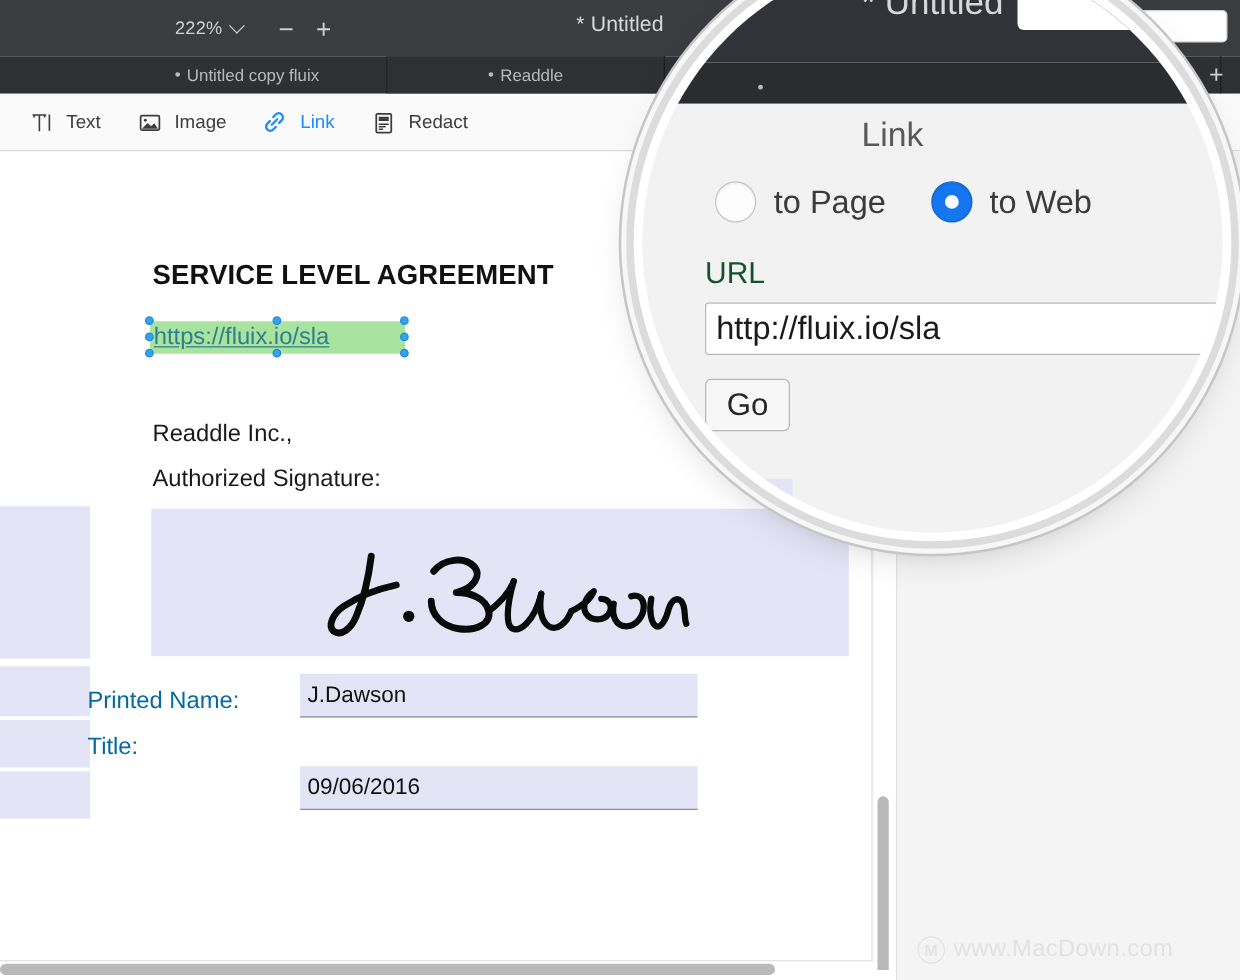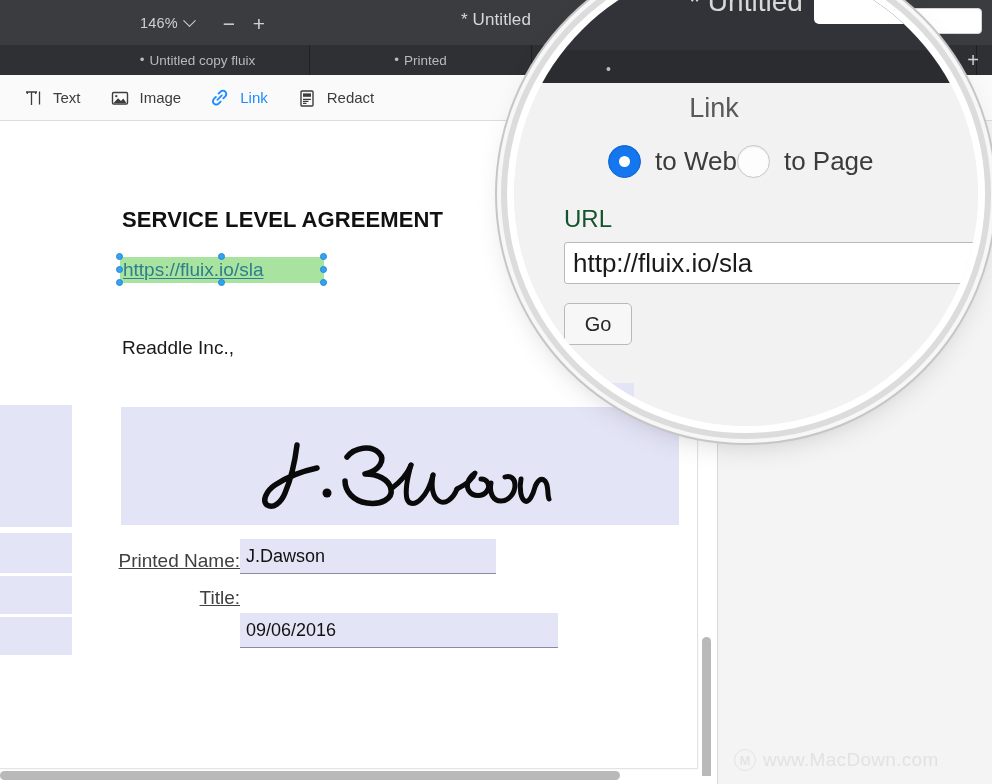--- a/index.html
+++ b/index.html
@@ -118,21 +118,21 @@
   
   .field {
     position:absolute; background:#e4e4f7;
   }
   .field.under { border-bottom:1.5px solid #8a8aa8; }
   .field .fval {
     position:absolute; left:6px; top:50%; transform:translateY(-50%);
     font-size:18px; color:#111; white-space:nowrap;
   }
   .fieldlabel {
-    position:absolute; font-size:19px; color:#404040; text-align:right;text-decoration:underline;
+    position:absolute; font-size:19px; color:#0369a1; text-align:left;
   }
 
   .sig-field {
     position:absolute; left:121px; top:286px; width:558px; height:118px;
     background:#e4e4f7;
   }
   .sig-svg { position:absolute; left:118px; top:28px; }
 
   
   .leftfield { position:absolute; left:-68px; background:#e4e4f7; }
@@ -237,56 +237,56 @@
     background:#ffffff; border:1px solid #b9b9b9; border-radius:3px;
   }
   .mag-urlinput .uv {
     position:absolute; left:8px; top:50%; transform:translateY(-50%);
     font-size:26px; color:#1a1a1a; white-space:nowrap;text-align:center;
   }
   .mag-gobtn {
     position:absolute; left:50px; top:220px; width:68px; height:42px;
     background:#f7f7f7; border:1px solid #b9b9b9; border-radius:5px;
     display:flex; align-items:center; justify-content:center;
-    color:#262626; font-size:20px;
+    color:#262626; font-size:25px;
   }
   .mag-docpeek {
     position:absolute; left:0; top:300px; width:120px; height:43px;
     background:#e4e4f7;
   }
 </style>
 </head>
 <body>
 
 <div id="app">
 
   <div class="titlebar">
     <div class="titlebar-title">* Untitled</div>
 
     <div class="zoomgroup">
-      <span class="zval">146%</span>
+      <span class="zval">222%</span>
       <span class="chev"></span>
       <span class="zbtn zminus">−</span>
       <span class="zbtn zplus">+</span>
     </div>
 
     <div class="searchbox" placeholder=""></div>
   </div>
 
   <div class="tabbar">
     <div class="tab t0">
       <span>der_fo…</span>
     </div>
     <div class="tab t1">
       <span class="dot">•</span>
       <span>Untitled copy fluix</span>
     </div>
     <div class="tab t2">
       <span class="dot">•</span>
-      <span>Printed</span>
+      <span>Readdle</span>
     </div>
     <div class="tab t3">
       <span class="dot">•</span>
       <span></span>
     </div>
   </div>
   <div class="plusbtn">+</div>
 
   <div class="toolbar">
 
@@ -346,20 +346,21 @@
       <div class="handle" style="left:116px;  top:132px;"></div>
       <div class="handle" style="left:218px;  top:132px;"></div>
       <div class="handle" style="left:320px;  top:132px;"></div>
       <div class="handle" style="left:116px;  top:145px;"></div>
       <div class="handle" style="left:320px;  top:145px;"></div>
       <div class="handle" style="left:116px;  top:158px;"></div>
       <div class="handle" style="left:218px;  top:158px;"></div>
       <div class="handle" style="left:320px;  top:158px;"></div>
 
       <div class="doc-line dl1">Readdle Inc.,</div>
+      <div class="doc-line dl2">Authorized Signature:</div>
 
       <div class="leftfield" style="top:284px; width:140px; height:122px;"></div>
       <div class="leftfield under" style="top:412px; width:140px; height:40px;"></div>
       <div class="leftfield under" style="top:455px; width:140px; height:38px;"></div>
       <div class="leftfield under" style="top:496px; width:140px; height:38px;"></div>
 
       <div class="sig-field">
         <svg class="sig-svg" width="330" height="80" viewBox="0 0 330 80">
           <g fill="none" stroke="#0a0a0a" stroke-linecap="round" stroke-linejoin="round">
             <path d="M58 10 C56 26 52 44 46 58 C42 68 34 74 28 70 C23 66 27 56 36 50 C48 42 64 36 78 33" stroke-width="5.5"></path>
@@ -369,21 +370,21 @@
             <path d="M172 30 C168 44 166 56 168 64 C170 70 176 70 182 64 C188 58 192 48 194 40" stroke-width="5"></path>
             <path d="M194 40 C192 52 194 62 200 66 C206 70 214 64 218 54" stroke-width="5"></path>
             <path d="M218 54 C226 50 234 44 236 38 C230 42 226 50 230 56 C234 62 244 62 248 56 C252 50 248 44 242 44" stroke-width="5"></path>
             <path d="M252 48 C250 58 254 66 262 66 C270 66 276 58 276 50 C276 44 272 40 266 42" stroke-width="5"></path>
             <path d="M282 44 C280 54 282 64 286 66 C290 68 294 60 296 52 C298 46 302 42 306 46 C310 50 308 60 310 64" stroke-width="5"></path>
           </g>
         </svg>
       </div>
 
       <div class="fieldlabel" style="left:70px; top:429px; width:170px;">Printed Name:</div>
-      <div class="field under" style="left:240px; top:418px; width:256px; height:35px;">
+      <div class="field under" style="left:240px; top:418px; width:318px; height:35px;">
         <span class="fval">J.Dawson</span>
       </div>
 
       <div class="fieldlabel" style="left:70px; top:466px; width:170px;">Title:</div>
 
       <div class="field under" style="left:240px; top:492px; width:318px; height:35px;">
         <span class="fval">09/06/2016</span>
       </div>
     </div>
 
@@ -410,28 +411,28 @@
 
       <div class="mag-tabbar"></div>
       <div class="mag-tabdot">•</div>
       <div class="mag-plus">+</div>
 
       <div class="mag-body">
 
         <div class="mag-link-title">Link</div>
 
         <div class="mag-radios">
+          <label class="mag-radio">
+            <span class="rb"></span>
+            <span class="lbl">to Page</span>
+          </label>
           <label class="mag-radio second">
             <span class="rb on"></span>
             <span class="lbl">to Web</span>
           </label>
-          <label class="mag-radio">
-            <span class="rb"></span>
-            <span class="lbl">to Page</span>
-          </label>
         </div>
 
         <div class="mag-urllabel">URL</div>
 
         <div class="mag-urlinput" placeholder="">
           <span class="uv">http://fluix.io/sla</span>
         </div>
 
         <div class="mag-gobtn">Go</div>
 

